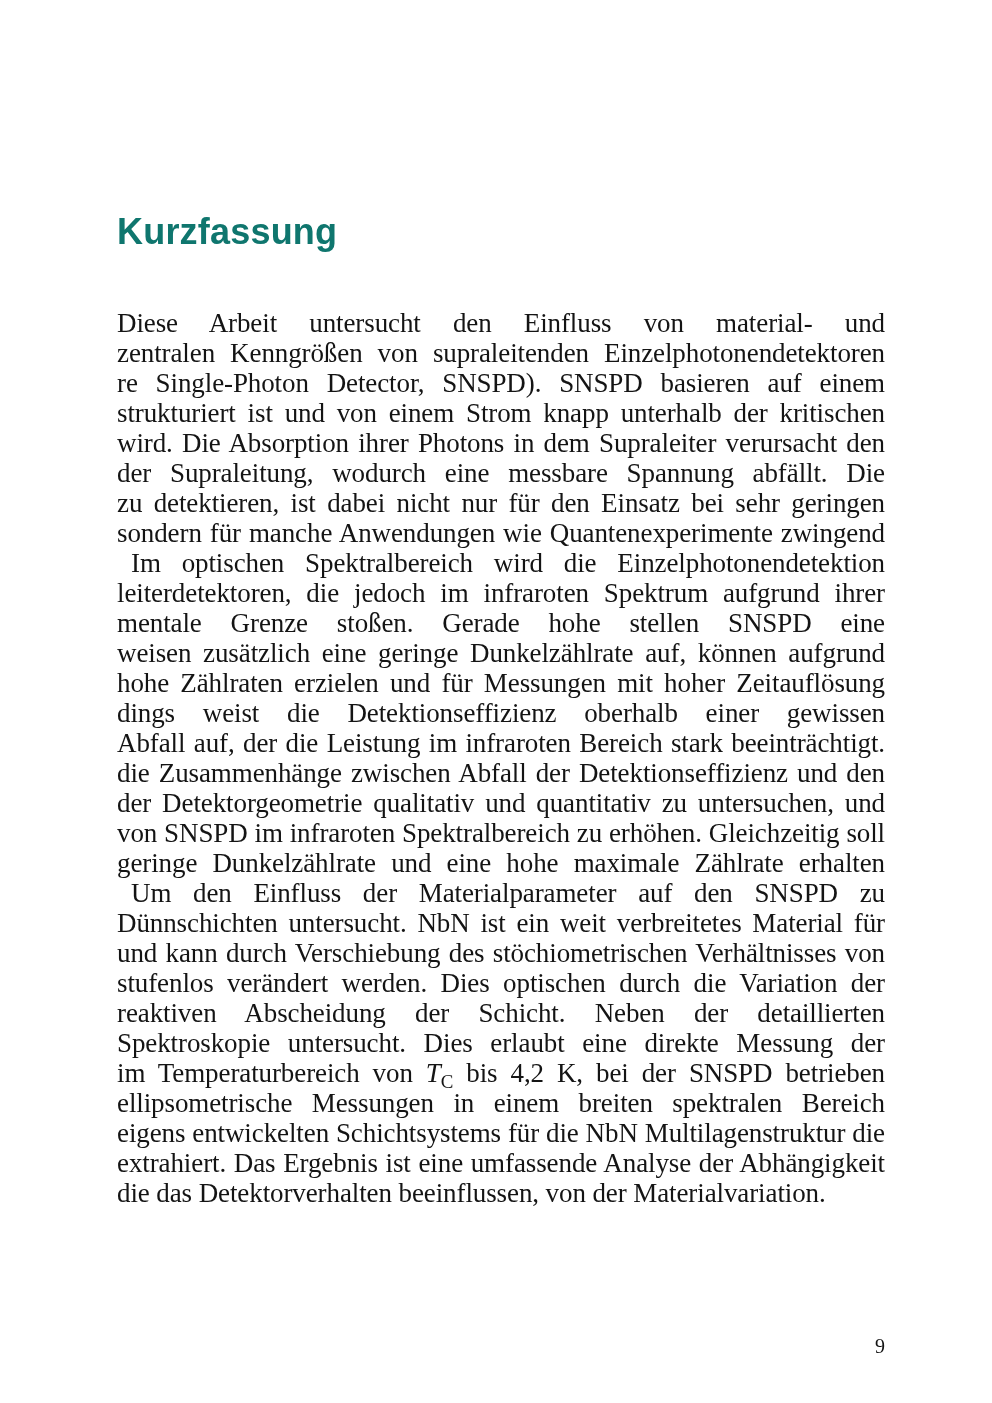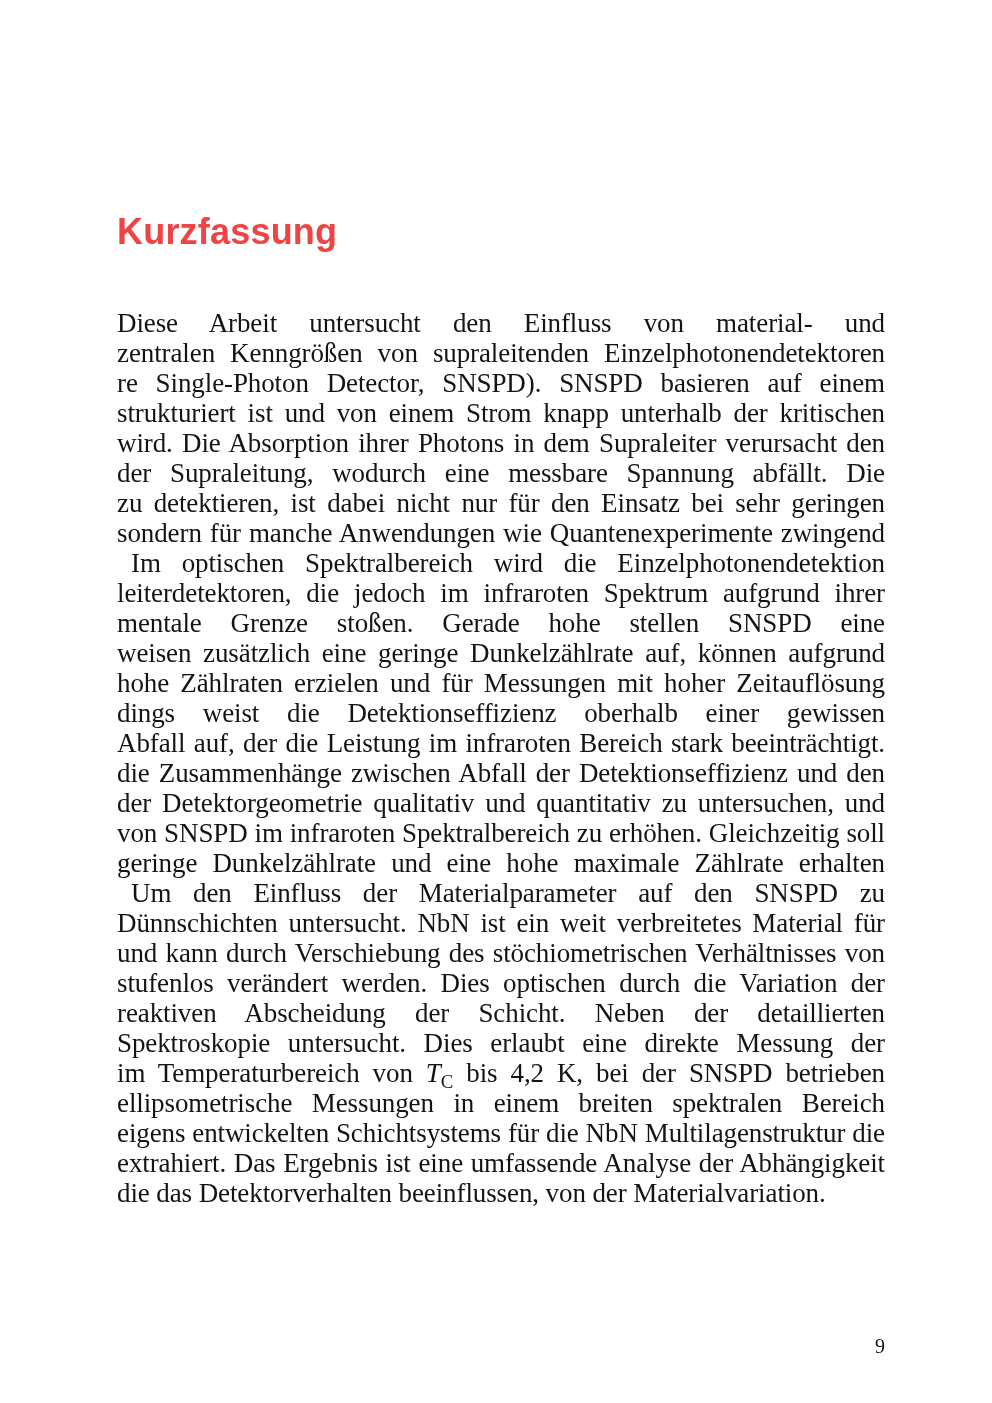--- a/index.html
+++ b/index.html
@@ -20,21 +20,21 @@
   .chapter-title {
     position: absolute;
     left: 117px;
     top: 214px;
     margin: 0;
     font-family: "Liberation Sans", sans-serif;
     font-weight: 700;
     font-size: 36px;
     line-height: 36px;
     letter-spacing: 0.2px;
-    color: #ef4444;
+    color: #0f766e;
   }
   .body-text {
     position: absolute;
     left: 117px;
     top: 308px;
     width: 768px;
     font-size: 27px;
     line-height: 30px;
     letter-spacing: -0.1px;
   }

